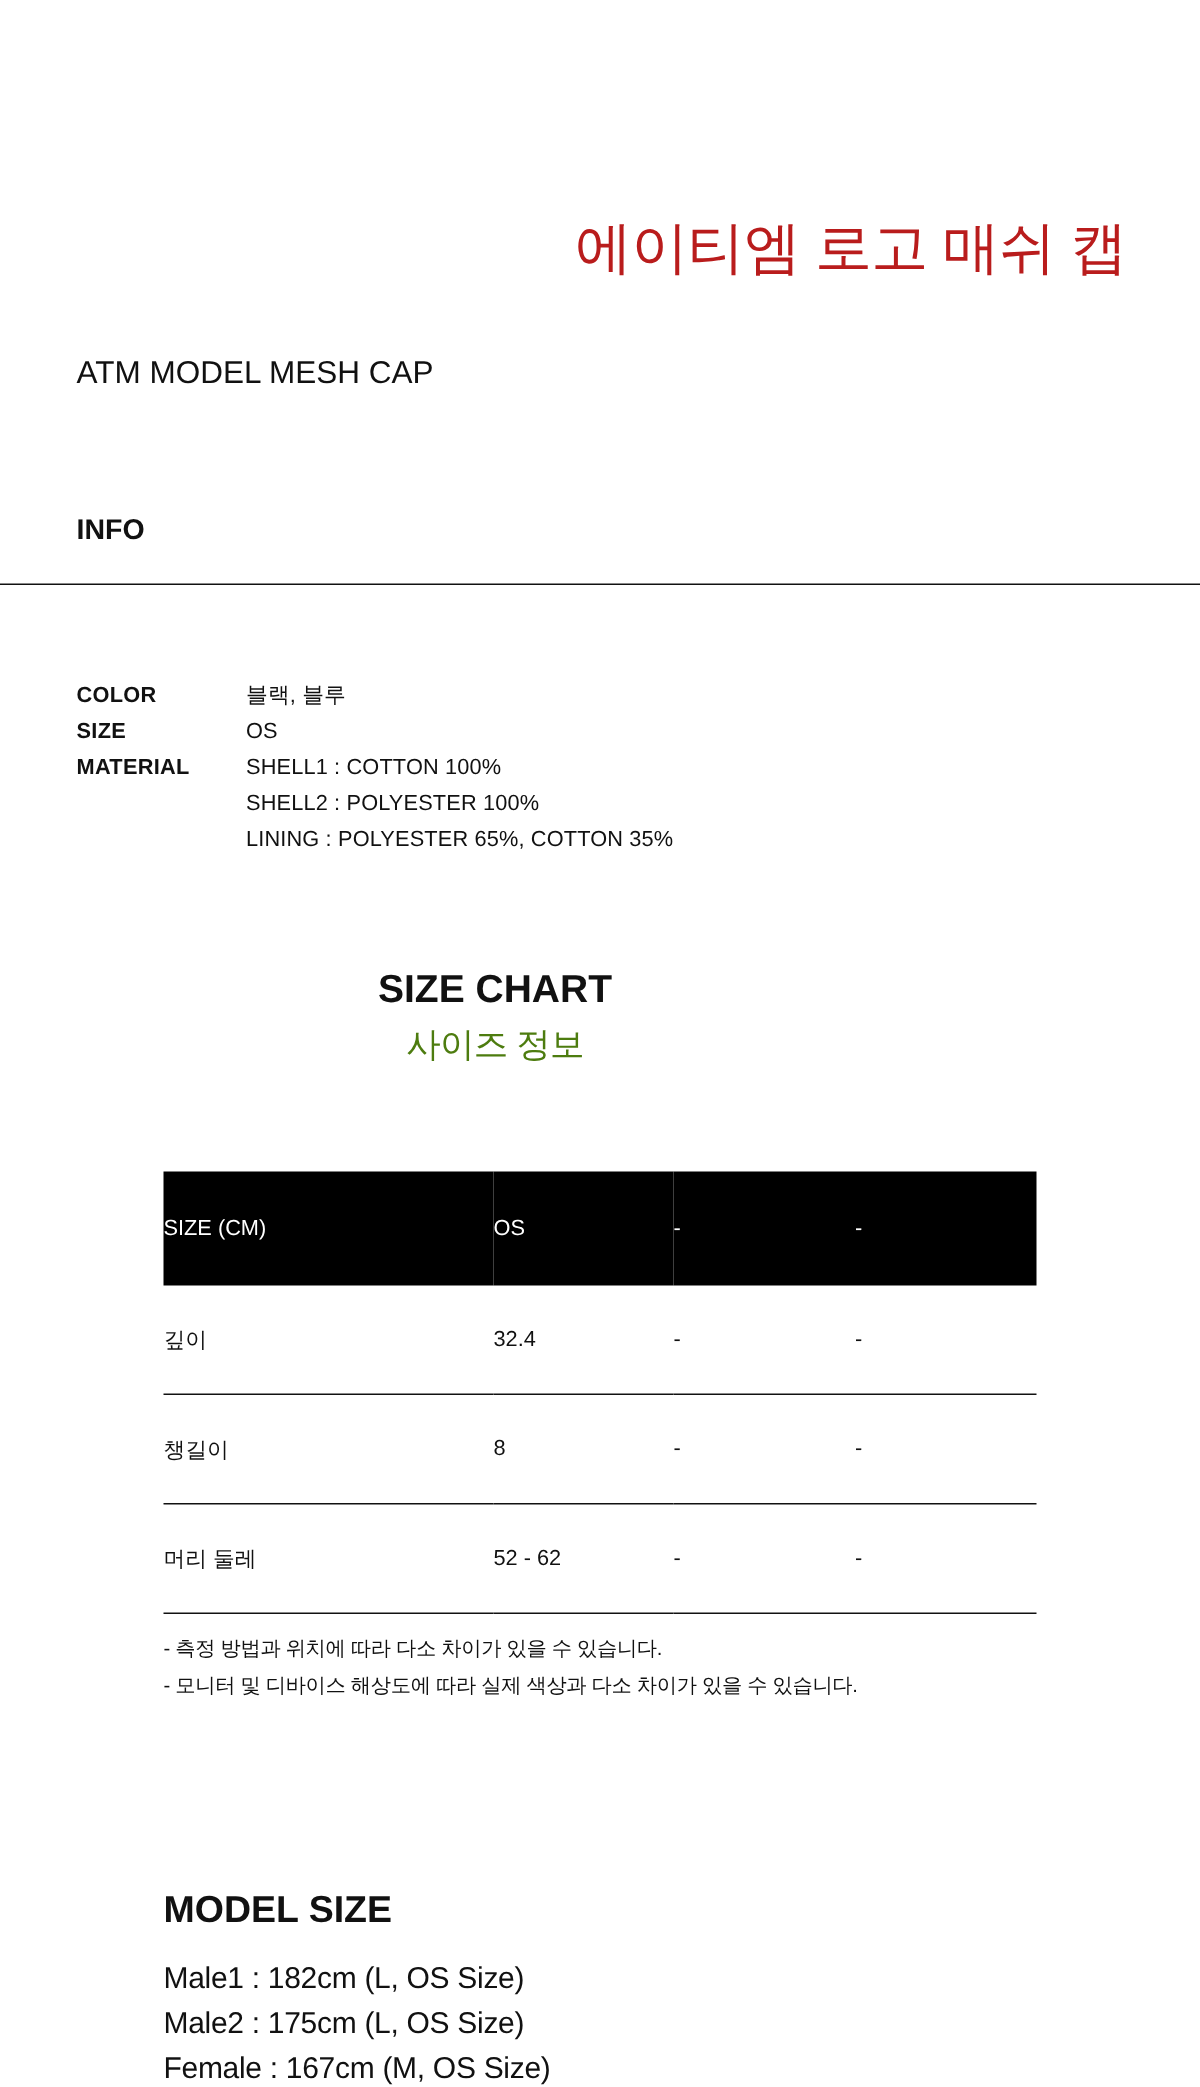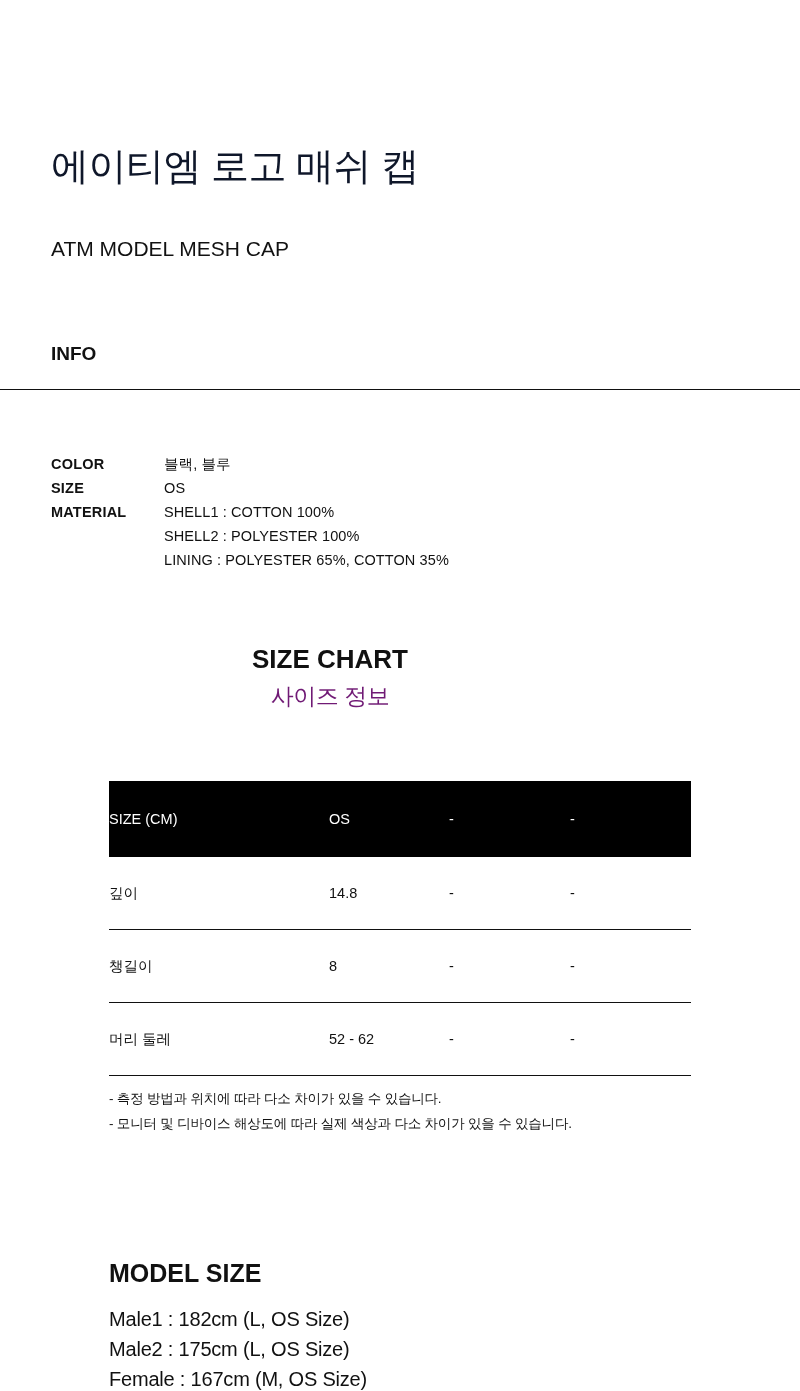--- a/index.html
+++ b/index.html
@@ -22,22 +22,23 @@
     position: absolute;
     left: 51px;
     top: 143px;
     width: 700px;
   }
   .title-ko {
     font-size: 38px;
     font-weight: 400;
     letter-spacing: -0.5px;
     line-height: 46px;
-    color: #0f172a;
+    color: #b91c1c;
     margin: 0;
+    text-align: right;
   }
   .title-en {
     font-size: 21px;
     font-weight: 400;
     letter-spacing: 0px;
     color: #111111;
     margin: 0;
     padding-top: 48px;
   }
 
@@ -97,21 +98,21 @@
     font-size: 26px;
     font-weight: bold;
     letter-spacing: 0px;
     color: #111111;
     line-height: 32px;
   }
   .sizechart-sub {
     font-size: 23px;
     font-weight: 400;
     letter-spacing: -0.5px;
-    color: #701a75;
+    color: #4d7c0f;
     line-height: 34px;
     padding-top: 4px;
   }
 
   .size-table {
     position: absolute;
     left: 109px;
     top: 781px;
     width: 582px;
     border-collapse: collapse;
@@ -216,21 +217,21 @@
     <tr>
       <th class="col-label">SIZE (CM)</th>
       <th class="col-v1">OS</th>
       <th class="col-v2">-</th>
       <th class="col-v3">-</th>
     </tr>
   </thead>
   <tbody>
     <tr>
       <td>깊이</td>
-      <td>14.8</td>
+      <td>32.4</td>
       <td>-</td>
       <td>-</td>
     </tr>
     <tr>
       <td>챙길이</td>
       <td>8</td>
       <td>-</td>
       <td>-</td>
     </tr>
     <tr>

